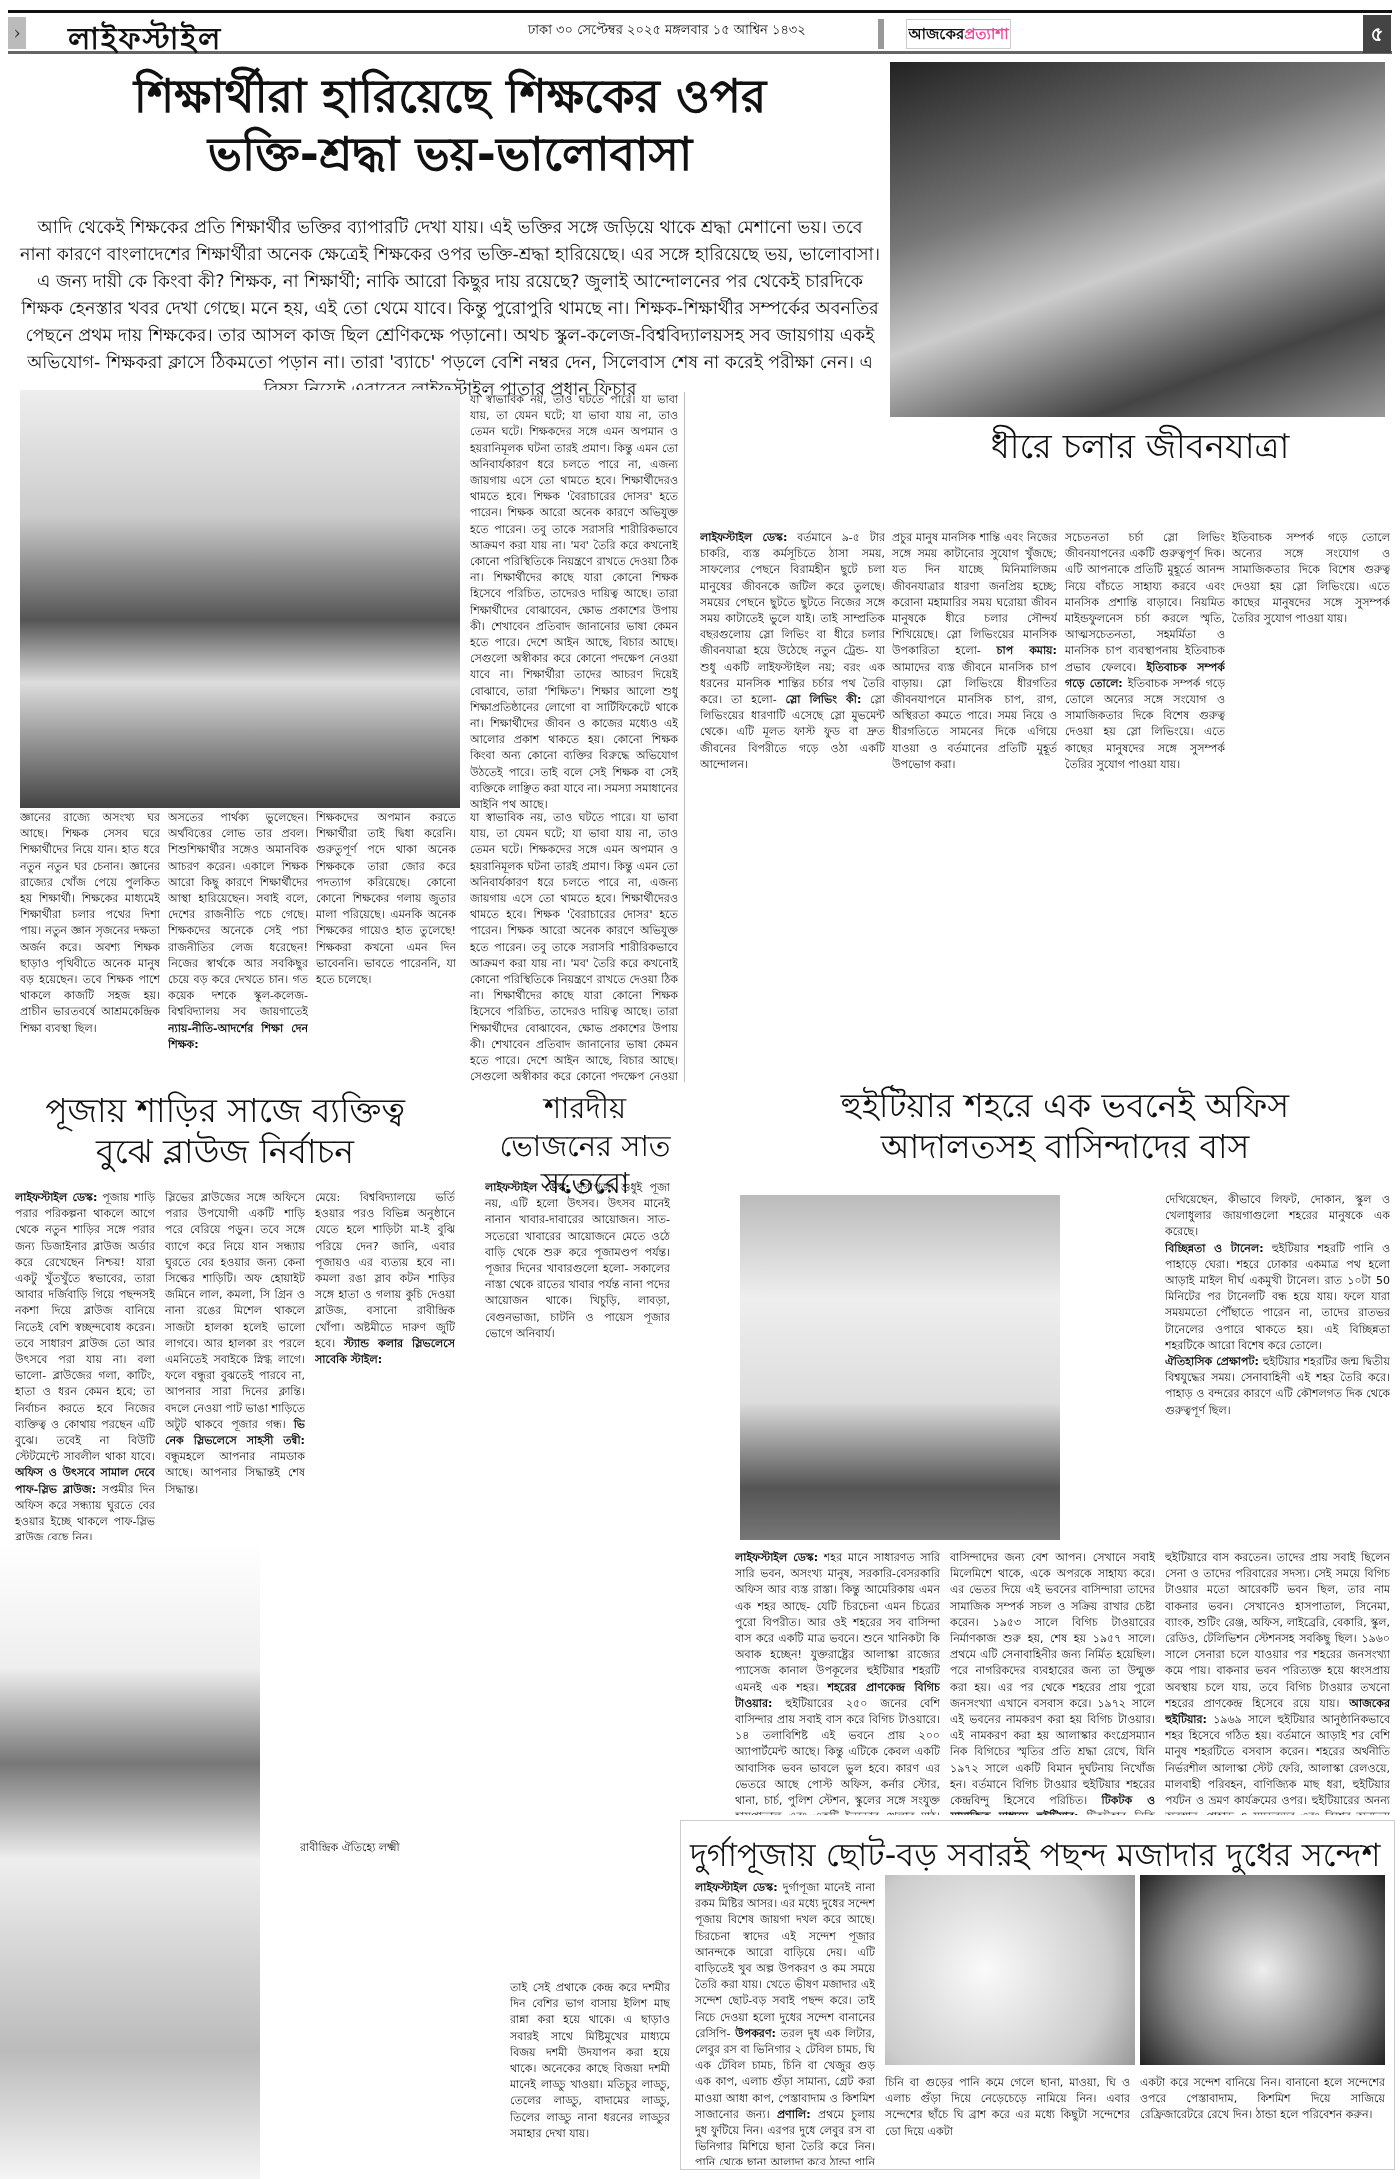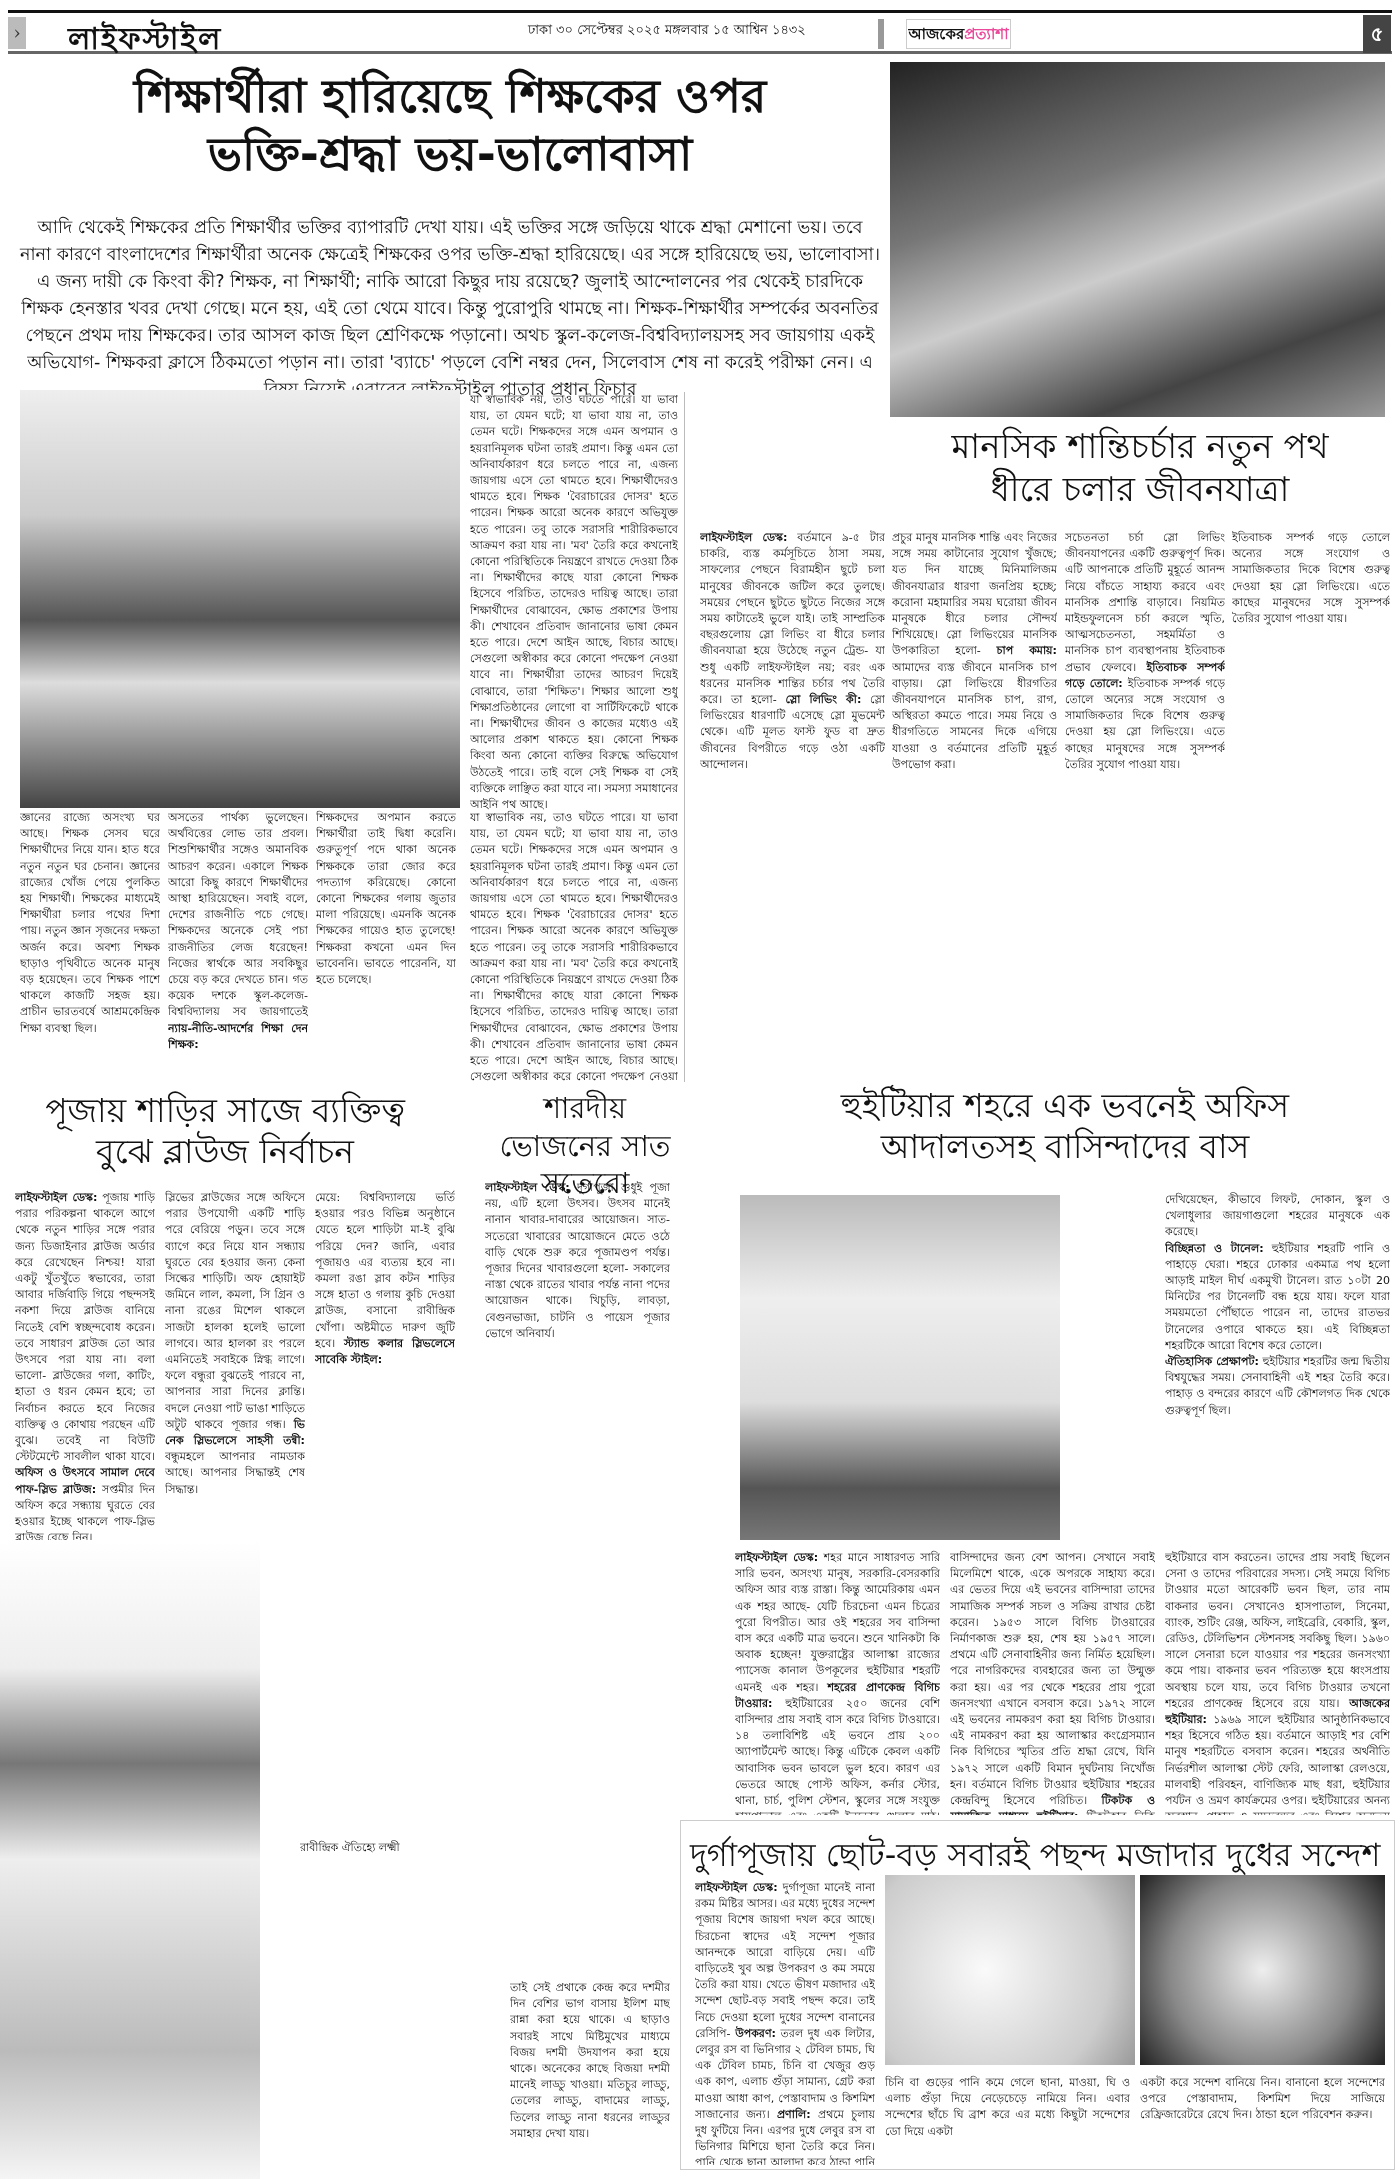--- a/index.html
+++ b/index.html
@@ -56,21 +56,20 @@
 <div class="abs col" style="left:20px;top:810px;width:140px;height:272px">জ্ঞানের রাজ্যে অসংখ্য ঘর আছে। শিক্ষক সেসব ঘরে শিক্ষার্থীদের নিয়ে যান। হাত ধরে নতুন নতুন ঘর চেনান। জ্ঞানের রাজ্যের খোঁজ পেয়ে পুলকিত হয় শিক্ষার্থী। শিক্ষকের মাধ্যমেই শিক্ষার্থীরা চলার পথের দিশা পায়। নতুন জ্ঞান সৃজনের দক্ষতা অর্জন করে। অবশ্য শিক্ষক ছাড়াও পৃথিবীতে অনেক মানুষ বড় হয়েছেন। তবে শিক্ষক পাশে থাকলে কাজটি সহজ হয়। প্রাচীন ভারতবর্ষে আশ্রমকেন্দ্রিক শিক্ষা ব্যবস্থা ছিল।</div>
 <div class="abs col" style="left:168px;top:810px;width:140px;height:272px">
   <span>অসতের পার্থক্য ভুলেছেন। অর্থবিত্তের লোভ তার প্রবল। শিশুশিক্ষার্থীর সঙ্গেও অমানবিক আচরণ করেন। একালে শিক্ষক আরো কিছু কারণে শিক্ষার্থীদের আস্থা হারিয়েছেন। সবাই বলে, দেশের রাজনীতি পচে গেছে। শিক্ষকদের অনেকে সেই পচা রাজনীতির লেজ ধরেছেন! নিজের স্বার্থকে আর সবকিছুর চেয়ে বড় করে দেখতে চান। গত কয়েক দশকে স্কুল-কলেজ-বিশ্ববিদ্যালয় সব জায়গাতেই</span>
   <b>ন্যায়-নীতি-আদর্শের শিক্ষা দেন শিক্ষক:</b>
 </div>
 <div class="abs col" style="left:316px;top:810px;width:140px;height:272px">শিক্ষকদের অপমান করতে শিক্ষার্থীরা তাই দ্বিধা করেনি। গুরুতুপূর্ণ পদে থাকা অনেক শিক্ষককে তারা জোর করে পদত্যাগ করিয়েছে। কোনো কোনো শিক্ষকের গলায় জুতার মালা পরিয়েছে। এমনকি অনেক শিক্ষকের গায়েও হাত তুলেছে! শিক্ষকরা কখনো এমন দিন ভাবেননি। ভাবতে পারেননি, যা হতে চলেছে।</div>
 <div class="abs col" style="left:470px;top:810px;width:208px;height:272px">যা স্বাভাবিক নয়, তাও ঘটতে পারে। যা ভাবা যায়, তা যেমন ঘটে; যা ভাবা যায় না, তাও তেমন ঘটে। শিক্ষকদের সঙ্গে এমন অপমান ও হয়রানিমূলক ঘটনা তারই প্রমাণ। কিন্তু এমন তো অনিবার্যকারণ ধরে চলতে পারে না, এজন্য জায়গায় এসে তো থামতে হবে। শিক্ষার্থীদেরও থামতে হবে। শিক্ষক 'বৈরাচারের দোসর' হতে পারেন। শিক্ষক আরো অনেক কারণে অভিযুক্ত হতে পারেন। তবু তাকে সরাসরি শারীরিকভাবে আক্রমণ করা যায় না। 'মব' তৈরি করে কখনোই কোনো পরিস্থিতিকে নিয়ন্ত্রণে রাখতে দেওয়া ঠিক না। শিক্ষার্থীদের কাছে যারা কোনো শিক্ষক হিসেবে পরিচিত, তাদেরও দায়িত্ব আছে। তারা শিক্ষার্থীদের বোঝাবেন, ক্ষোভ প্রকাশের উপায় কী। শেখাবেন প্রতিবাদ জানানোর ভাষা কেমন হতে পারে। দেশে আইন আছে, বিচার আছে। সেগুলো অস্বীকার করে কোনো পদক্ষেপ নেওয়া যাবে না। শিক্ষার্থীরা তাদের আচরণ দিয়েই বোঝাবে, তারা 'শিক্ষিত'। শিক্ষার আলো শুধু শিক্ষাপ্রতিষ্ঠানের লোগো বা সার্টিফিকেটে থাকে না। শিক্ষার্থীদের জীবন ও কাজের মধ্যেও এই আলোর প্রকাশ থাকতে হয়। কোনো শিক্ষক কিংবা অন্য কোনো ব্যক্তির বিরুদ্ধে অভিযোগ উঠতেই পারে। তাই বলে সেই শিক্ষক বা সেই ব্যক্তিকে লাঞ্ছিত করা যাবে না। সমস্যা সমাধানের আইনি পথ আছে।</div>
 
 <div class="abs ph-ham"></div>
 <div class="abs headline h2">
-  <div>মানসিক শান্তিচর্চার নতুন পথ</div>
   <div>ধীরে চলার জীবনযাত্রা</div>
 </div>
 <div class="abs col" style="left:700px;top:530px;width:185px;height:550px">
   <b>লাইফস্টাইল ডেস্ক:</b>
   <span>বর্তমানে ৯-৫ টার চাকরি, ব্যস্ত কর্মসূচিতে ঠাসা সময়, সাফল্যের পেছনে বিরামহীন ছুটে চলা মানুষের জীবনকে জটিল করে তুলছে। সময়ের পেছনে ছুটতে ছুটতে নিজের সঙ্গে সময় কাটাতেই ভুলে যাই। তাই সাম্প্রতিক বছরগুলোয় স্লো লিভিং বা ধীরে চলার জীবনযাত্রা হয়ে উঠেছে নতুন ট্রেন্ড- যা শুধু একটি লাইফস্টাইল নয়; বরং এক ধরনের মানসিক শান্তির চর্চার পথ তৈরি করে। তা হলো-</span>
   <b>স্লো লিভিং কী:</b>
   <span>স্লো লিভিংয়ের ধারণাটি এসেছে স্লো মুভমেন্ট থেকে। এটি মূলত ফাস্ট ফুড বা দ্রুত জীবনের বিপরীতে গড়ে ওঠা একটি আন্দোলন।</span>
 </div>
 <div class="abs col" style="left:892px;top:530px;width:165px;height:550px">
   <span>প্রচুর মানুষ মানসিক শান্তি এবং নিজের সঙ্গে সময় কাটানোর সুযোগ খুঁজছে; যত দিন যাচ্ছে মিনিমালিজম জীবনযাত্রার ধারণা জনপ্রিয় হচ্ছে; করোনা মহামারির সময় ঘরোয়া জীবন মানুষকে ধীরে চলার সৌন্দর্য শিখিয়েছে। স্লো লিভিংয়ের মানসিক উপকারিতা হলো-</span>
@@ -120,21 +119,21 @@
 <div class="abs col" style="left:510px;top:1980px;width:160px;height:190px">তাই সেই প্রথাকে কেন্দ্র করে দশমীর দিন বেশির ভাগ বাসায় ইলিশ মাছ রান্না করা হয়ে থাকে। এ ছাড়াও সবারই সাথে মিষ্টিমুখের মাধ্যমে বিজয় দশমী উদযাপন করা হয়ে থাকে। অনেকের কাছে বিজয়া দশমী মানেই লাড্ডু খাওয়া। মতিচুর লাড্ডু, তেলের লাড্ডু, বাদামের লাড্ডু, তিলের লাড্ডু নানা ধরনের লাড্ডুর সমাহার দেখা যায়।</div>
 
 <div class="abs headline h4">
   <div>হুইটিয়ার শহরে এক ভবনেই অফিস</div>
   <div>আদালতসহ বাসিন্দাদের বাস</div>
 </div>
 <div class="abs ph-tower"></div>
 <div class="abs col" style="left:1165px;top:1192px;width:225px;height:360px">
   <span>দেখিয়েছেন, কীভাবে লিফট, দোকান, স্কুল ও খেলাধুলার জায়গাগুলো শহরের মানুষকে এক করেছে।</span><br>
   <b>বিচ্ছিন্নতা ও টানেল:</b>
-  <span>হুইটিয়ার শহরটি পানি ও পাহাড়ে ঘেরা। শহরে ঢোকার একমাত্র পথ হলো আড়াই মাইল দীর্ঘ একমুখী টানেল। রাত ১০টা 20 মিনিটের পর টানেলটি বন্ধ হয়ে যায়। ফলে যারা সময়মতো পৌঁছাতে পারেন না, তাদের রাতভর টানেলের ওপারে থাকতে হয়। এই বিচ্ছিন্নতা শহরটিকে আরো বিশেষ করে তোলে।</span><br>
+  <span>হুইটিয়ার শহরটি পানি ও পাহাড়ে ঘেরা। শহরে ঢোকার একমাত্র পথ হলো আড়াই মাইল দীর্ঘ একমুখী টানেল। রাত ১০টা 50 মিনিটের পর টানেলটি বন্ধ হয়ে যায়। ফলে যারা সময়মতো পৌঁছাতে পারেন না, তাদের রাতভর টানেলের ওপারে থাকতে হয়। এই বিচ্ছিন্নতা শহরটিকে আরো বিশেষ করে তোলে।</span><br>
   <b>ঐতিহাসিক প্রেক্ষাপট:</b>
   <span>হুইটিয়ার শহরটির জন্ম দ্বিতীয় বিশ্বযুদ্ধের সময়। সেনাবাহিনী এই শহর তৈরি করে। পাহাড় ও বন্দরের কারণে এটি কৌশলগত দিক থেকে গুরুত্বপূর্ণ ছিল।</span>
 </div>
 <div class="abs col" style="left:735px;top:1550px;width:205px;height:265px">
   <b>লাইফস্টাইল ডেস্ক:</b>
   <span>শহর মানে সাধারণত সারি সারি ভবন, অসংখ্য মানুষ, সরকারি-বেসরকারি অফিস আর ব্যস্ত রাস্তা। কিন্তু আমেরিকায় এমন এক শহর আছে- যেটি চিরচেনা এমন চিত্রের পুরো বিপরীত। আর ওই শহরের সব বাসিন্দা বাস করে একটি মাত্র ভবনে। শুনে খানিকটা কি অবাক হচ্ছেন! যুক্তরাষ্ট্রের আলাস্কা রাজ্যের প্যাসেজ কানাল উপকূলের হুইটিয়ার শহরটি এমনই এক শহর।</span>
   <b>শহরের প্রাণকেন্দ্র বিগিচ টাওয়ার:</b>
   <span>হুইটিয়ারের ২৫০ জনের বেশি বাসিন্দার প্রায় সবাই বাস করে বিগিচ টাওয়ারে। ১৪ তলাবিশিষ্ট এই ভবনে প্রায় ২০০ অ্যাপার্টমেন্ট আছে। কিন্তু এটিকে কেবল একটি আবাসিক ভবন ভাবলে ভুল হবে। কারণ এর ভেতরে আছে পোস্ট অফিস, কর্নার স্টোর, থানা, চার্চ, পুলিশ স্টেশন, স্কুলের সঙ্গে সংযুক্ত হাসপাতাল এবং একটি ইনডোর খেলার মাঠ। শীতকালে বাইরে বের হওয়ার প্রয়োজন পড়ে না।</span>
 </div>
 <div class="abs col" style="left:950px;top:1550px;width:205px;height:265px">

